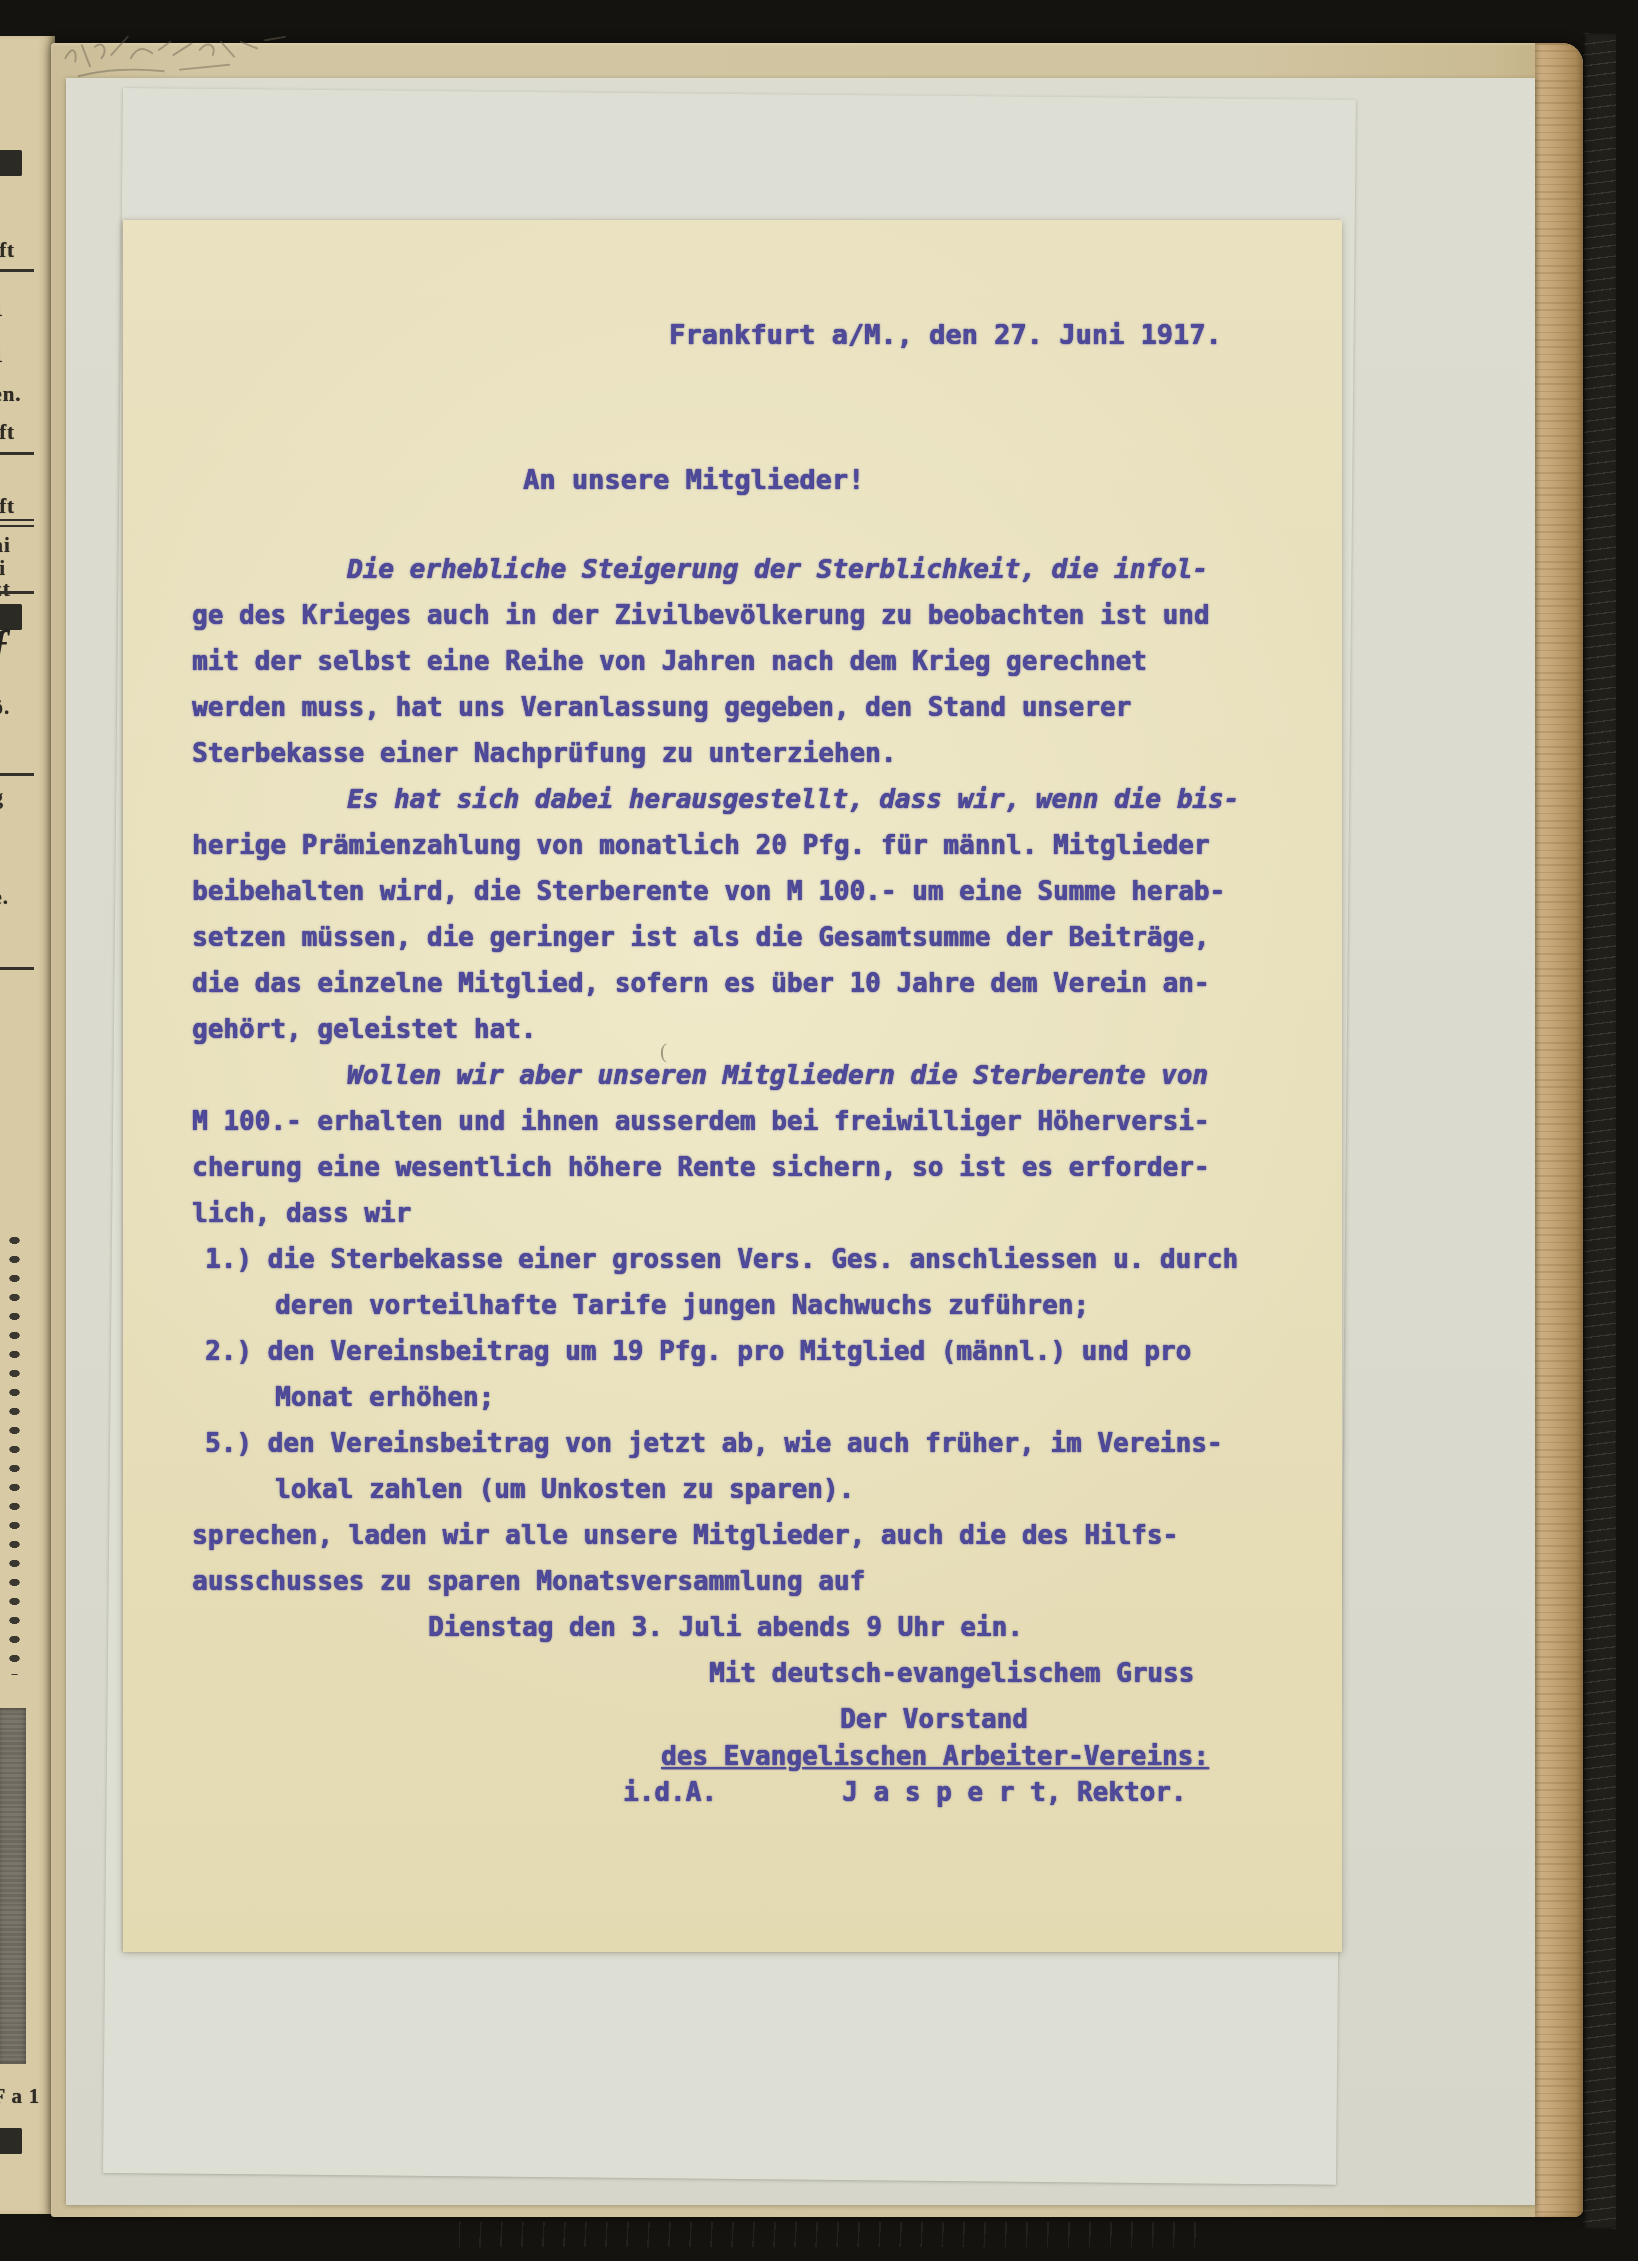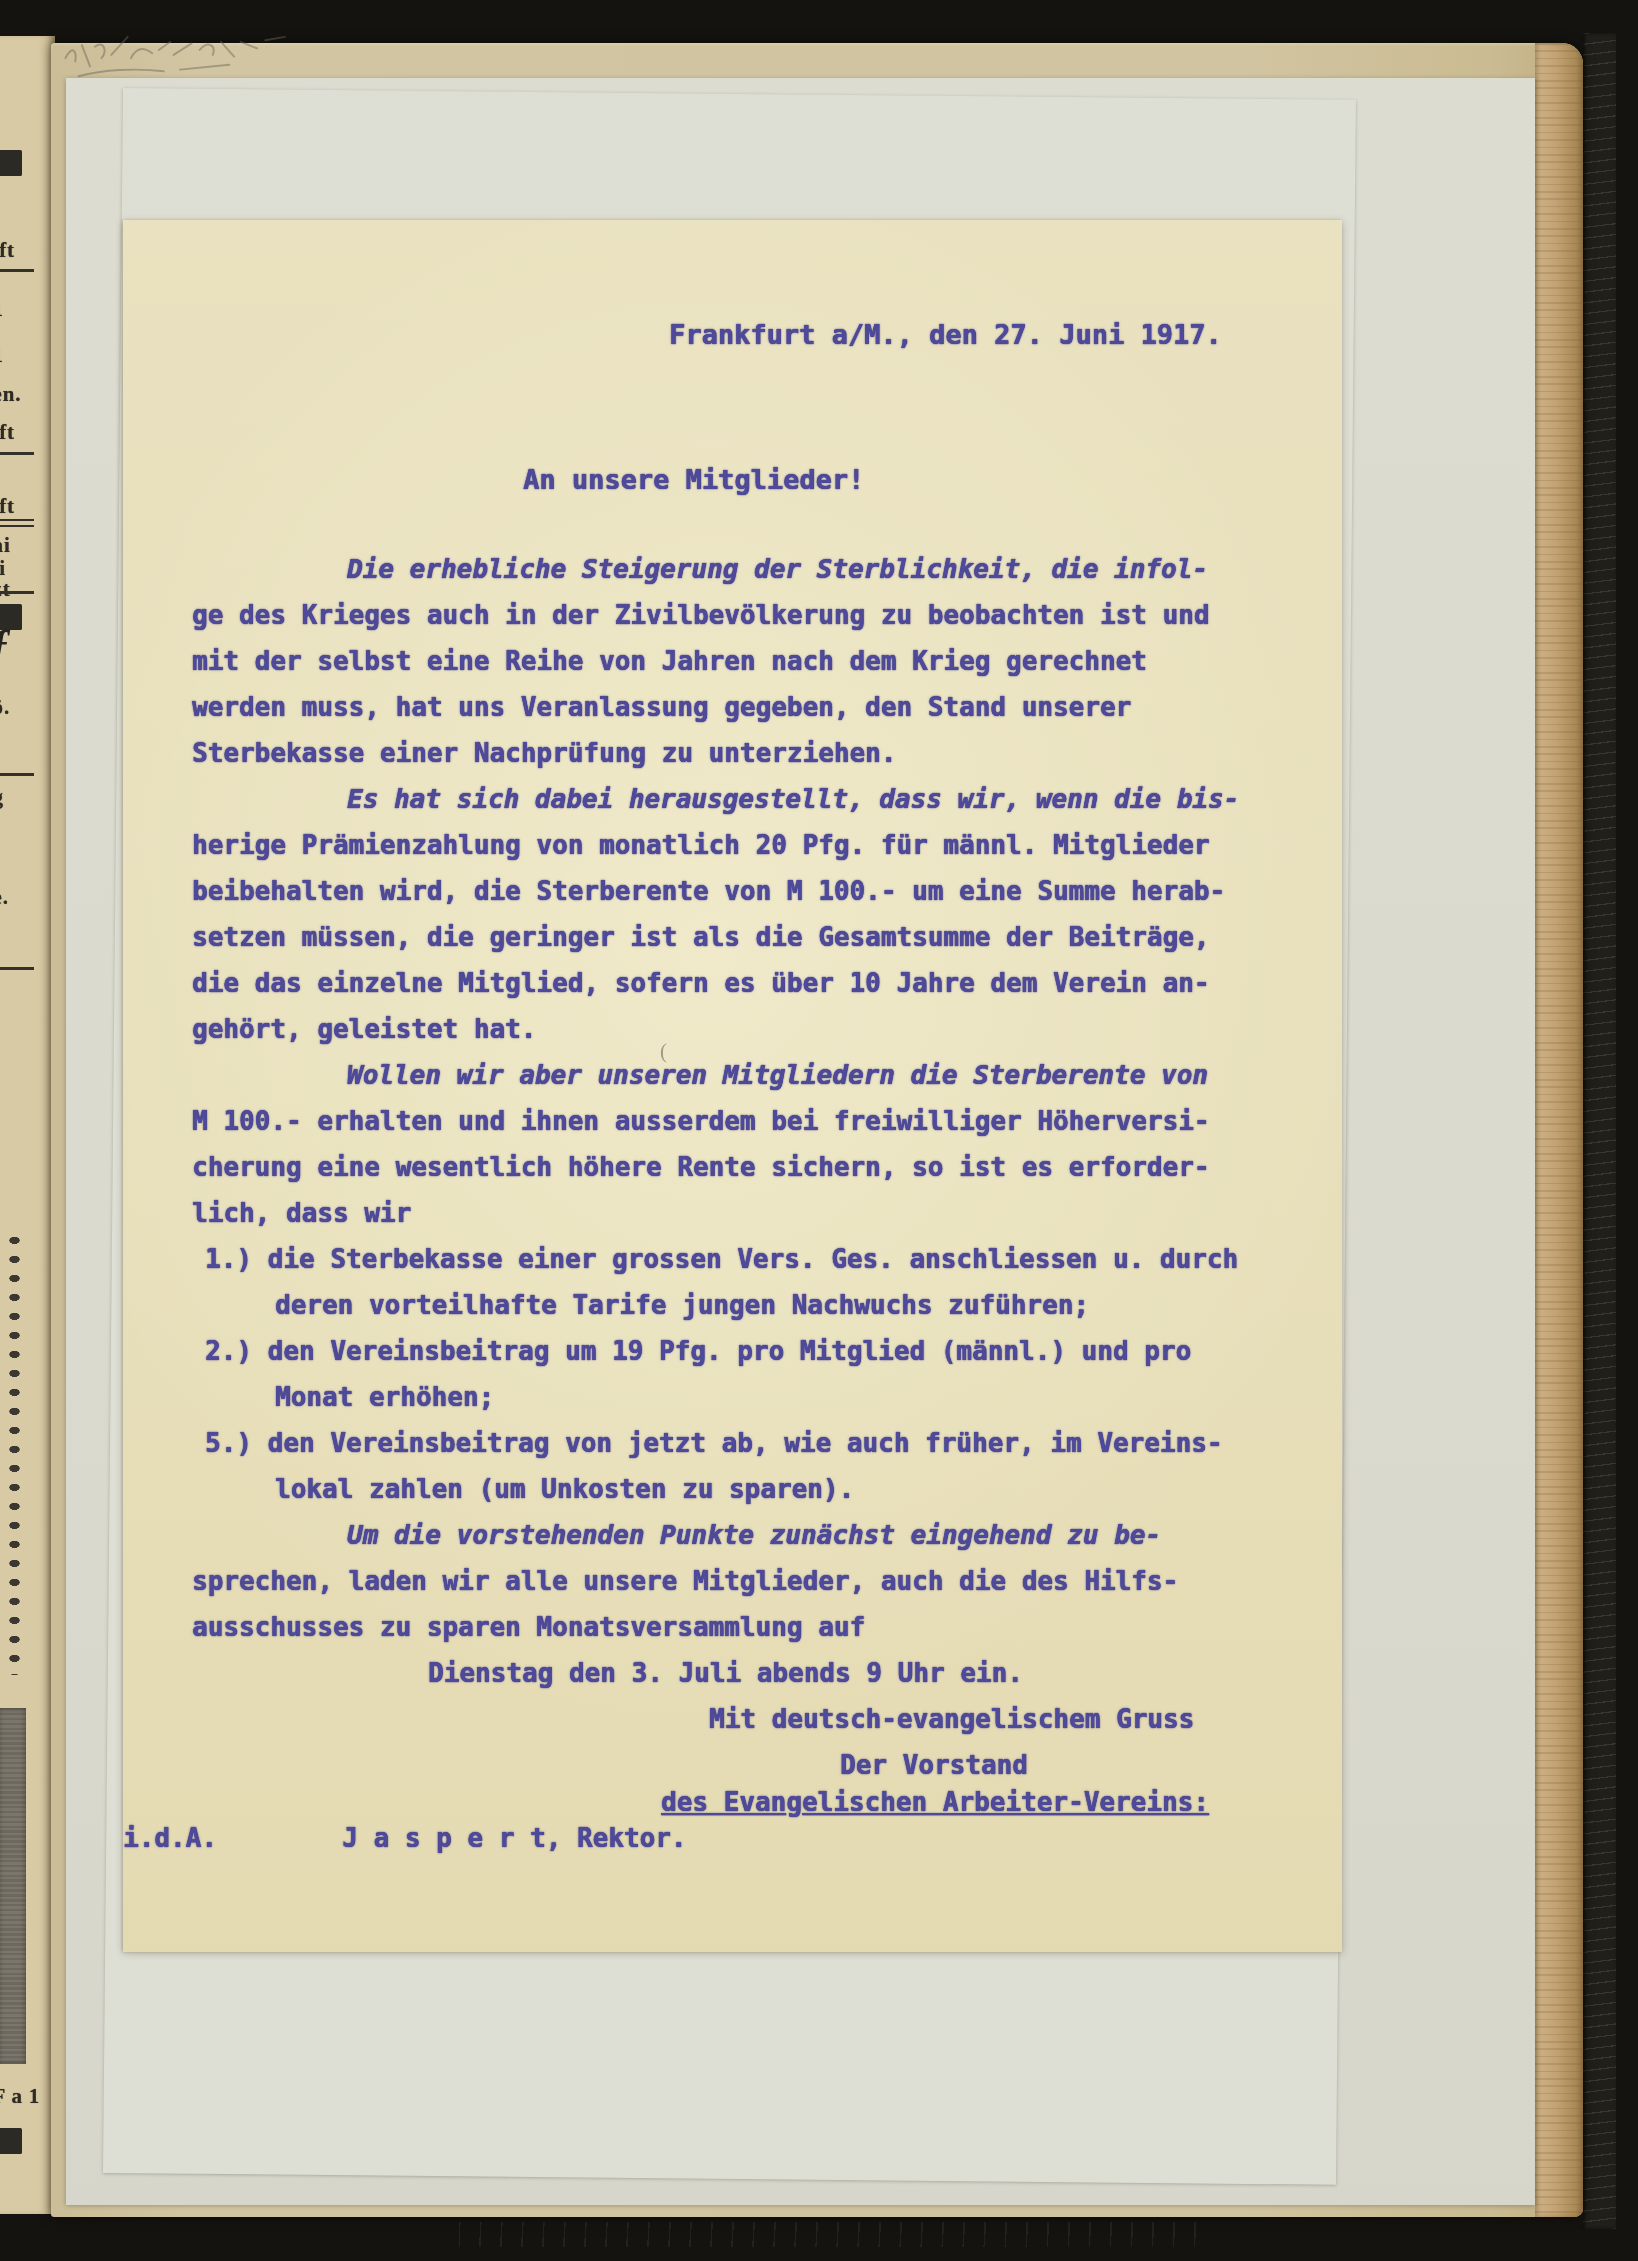--- a/index.html
+++ b/index.html
@@ -109,21 +109,21 @@
   #letter-body{position:absolute;left:0;top:326px;width:100%;font-size:26px;}
   .tline{white-space:pre;height:46px;line-height:46px;}
   .flush{margin-left:69px;}
   .indent{margin-left:224px;font-style:italic;}
   .num{margin-left:82px;}
   .cont{margin-left:152px;}
   .dienstag{margin-left:305px;}
   .gruss{margin-left:586px;}
   .vorstand{margin-left:717px;}
   .verein{margin-left:538px;margin-top:-9px;text-decoration:underline;}
-  .ida{margin-top:-9.8px;}
+  .ida{margin-left:500px;margin-top:-9.8px;}
   .stray-mark{
     position:absolute;left:537px;top:819px;
     font:21px "Liberation Serif", serif;color:rgba(95,88,72,.55);
   }
 </style>
 </head>
 <body>
 
 <div id="scan">
 
@@ -191,21 +191,20 @@
         <div class="tline indent">Wollen wir aber unseren Mitgliedern die Sterberente von</div>
         <div class="tline flush">M 100.- erhalten und ihnen ausserdem bei freiwilliger Höherversi-</div>
         <div class="tline flush">cherung eine wesentlich höhere Rente sichern, so ist es erforder-</div>
         <div class="tline flush">lich, dass wir</div>
         <div class="tline num">1.) die Sterbekasse einer grossen Vers. Ges. anschliessen u. durch</div>
         <div class="tline cont">deren vorteilhafte Tarife jungen Nachwuchs zuführen;</div>
         <div class="tline num">2.) den Vereinsbeitrag um 19 Pfg. pro Mitglied (männl.) und pro</div>
         <div class="tline cont">Monat erhöhen;</div>
         <div class="tline num">5.) den Vereinsbeitrag von jetzt ab, wie auch früher, im Vereins-</div>
         <div class="tline cont">lokal zahlen (um Unkosten zu sparen).</div>
-        <div class="tline indent">Um die vorstehenden Punkte zunächst eingehend zu be-</div>
         <div class="tline flush">sprechen, laden wir alle unsere Mitglieder, auch die des Hilfs-</div>
         <div class="tline flush">ausschusses zu sparen Monatsversammlung auf</div>
         <div class="tline dienstag">Dienstag den 3. Juli abends 9 Uhr ein.</div>
         <div class="tline gruss">Mit deutsch-evangelischem Gruss</div>
         <div class="tline vorstand">Der Vorstand</div>
         <div class="tline verein">des Evangelischen Arbeiter-Vereins:</div>
         <div class="tline ida">i.d.A.        J a s p e r t, Rektor.</div>
       </div>
     <div class="stray-mark">(</div>
   </div>

